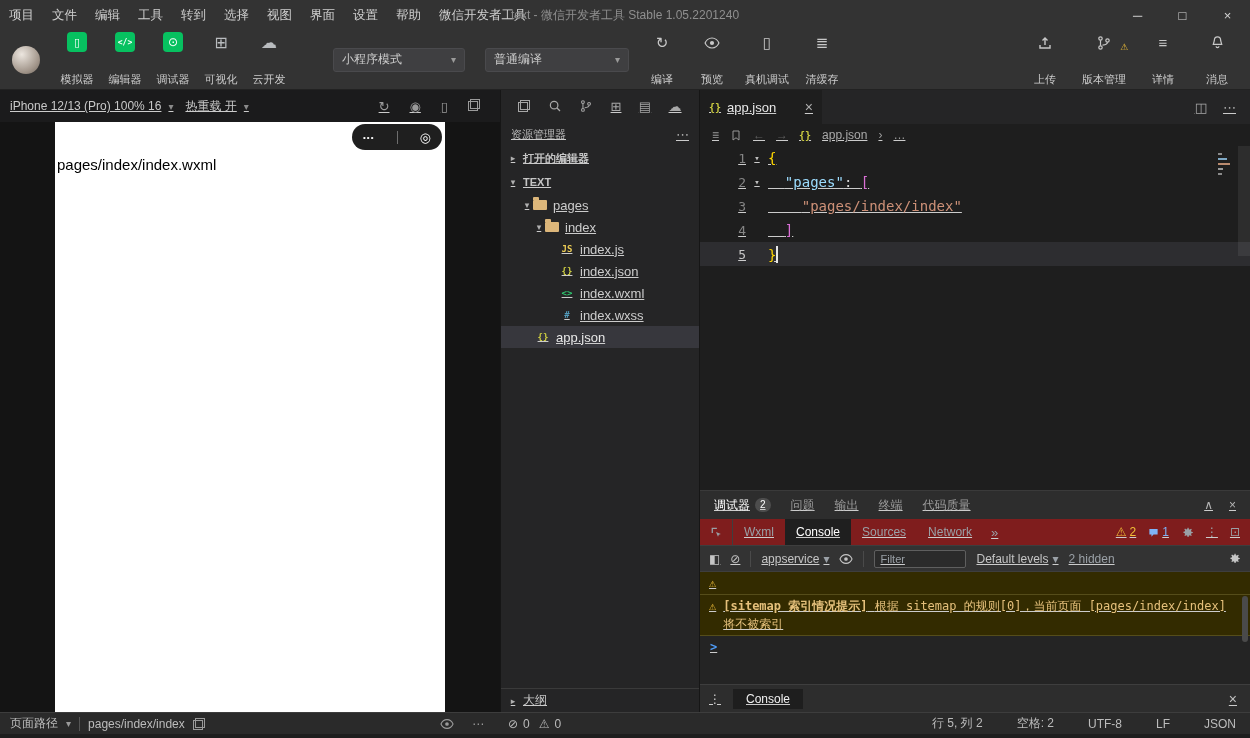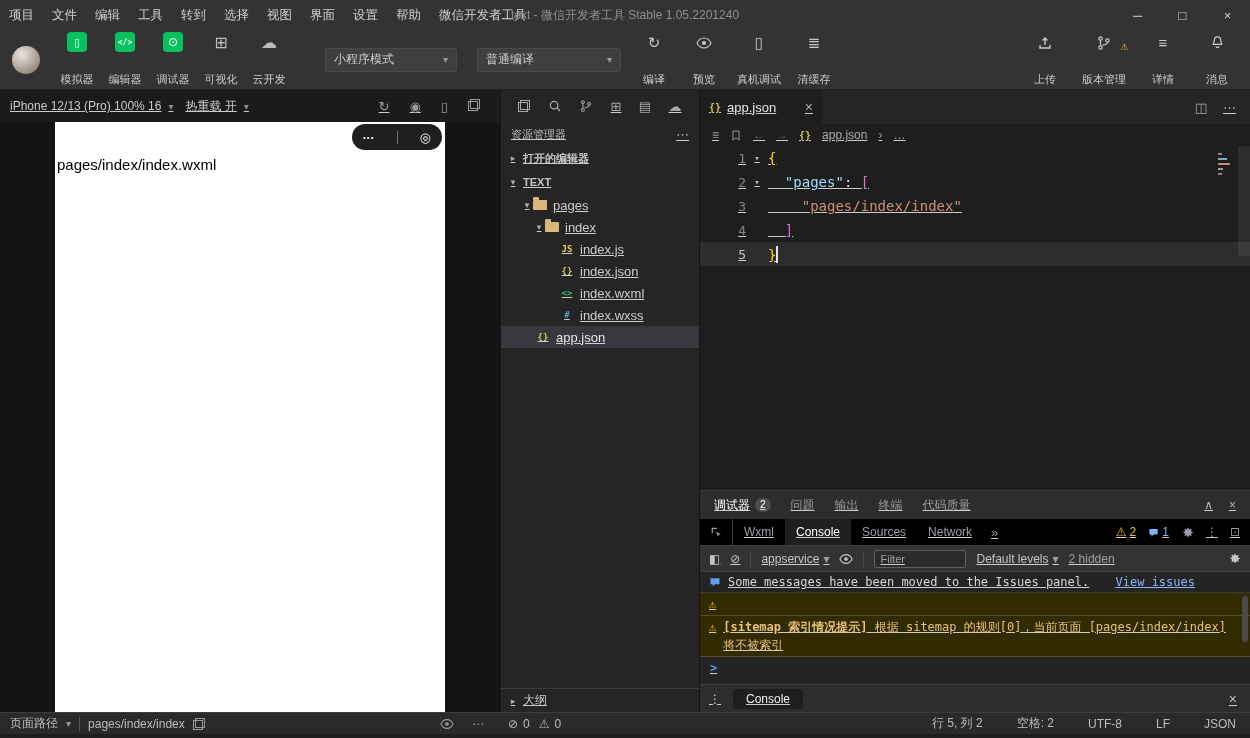--- a/index.html
+++ b/index.html
@@ -18,21 +18,21 @@
   .avatar { width:28px; height:28px; border-radius:50%; flex:none; margin:0 13px 0 12px;
             background:radial-gradient(circle at 35% 30%, #ece6df, #a2968b 65%, #6f655c); }
   .tool-btn { width:48px; display:flex; flex-direction:column; align-items:center; gap:3px; }
   .tool-ico { width:20px; height:20px; border-radius:4px; display:flex; align-items:center; justify-content:center; }
   .tool-ico.green { background:#07c160; color:#ffffff; }
   .tool-ico.plain { color:#b9bcbf; font-size:16px; }
   .ico-sm { font-size:11px; } .ico-code { font-size:8px; font-weight:bold; font-family:"DejaVu Sans Mono",monospace; }
   .tool-label, .action-label { font-size:11px; color:#cccccc; white-space:nowrap;margin-top:17px; }
   .select-box { height:24px; background:#3f3f41; border:1px solid #4a4a4d; border-radius:3px; display:flex; align-items:center; padding:0 8px; color:#cccccc; font-size:12px; }
   .select-box .caret { margin-left:auto; color:#9a9a9a; font-size:10px; padding-left:8px; }
-  .mode-select { width:132px; margin-left:32px;font-family:Liberation Serif, serif; }
+  .mode-select { width:132px; margin-left:40px;font-family:Liberation Serif, serif; }
   .compile-select { width:144px; margin-left:20px; }
   .action-btn { display:flex; flex-direction:column; align-items:center; gap:2px; margin-left:16px; min-width:34px; position:relative; }
   .action-ico { height:20px; display:flex; align-items:center; justify-content:center; color:#c8c8c8; font-size:15px; }
   .toolbar-right { margin-left:auto; display:flex; align-items:center; padding-right:16px; }
   .toolbar-right .action-btn { margin-left:20px; }
   .badge-warn { position:absolute; right:-2px; top:9px; color:#f2c037; font-size:9px; }
 
   
   .main { display:flex; height:622px;text-decoration:underline; }
 
@@ -91,21 +91,21 @@
   .minimap .mm { height:2px; margin:3px 0; }
   .mm-viewport { position:absolute; top:0; right:0; width:12px; height:110px; background:rgba(255,255,255,0.07); }
 
   
   .debugger-panel { flex:1; display:flex; flex-direction:column; border-top:1px solid #3a3a3a; background:#242424; min-height:0; }
   .dbg-tabs { height:28px; background:#2d2d2d; display:flex; align-items:center; padding:0 14px; gap:20px; color:#9c9c9c; font-size:12px; flex:none; }
   .dbg-tab { display:flex; align-items:center; gap:5px; }
   .dbg-tab.active { color:#ffffff; }
   .dbg-badge { background:#4d4d4d; color:#ffffff; border-radius:8px; font-size:10px; padding:0 5px; height:14px; line-height:14px; }
   .dbg-tabs-right { margin-left:auto; display:flex; gap:16px; color:#b5b5b5; font-size:12px; }
-  .dt-tabs { height:27px; background:#000000; border-bottom:1px solid #3e3e3e; display:flex; align-items:stretch; color:#9aa0a6; font-size:12px; flex:none; }
+  .dt-tabs { height:27px; background:#7f1d1d; border-bottom:1px solid #3e3e3e; display:flex; align-items:stretch; color:#9aa0a6; font-size:12px; flex:none; }
   .dt-picker { padding:0 9px; border-right:1px solid #3e3e3e; display:flex; align-items:center; }
   .dt-tab { padding:0 11px; display:flex; align-items:center; }
   .dt-tab.active { background:#1f1f1f; color:#ffffff; }
   .dt-overflow { padding:0 8px; display:flex; align-items:center; font-size:13px; }
   .dt-right { margin-left:auto; display:flex; align-items:center; gap:12px; padding-right:10px; }
   .warn-count { color:#f2c037; display:flex; align-items:center; gap:3px; }
   .issue-count { color:#7fb3f7; display:flex; align-items:center; gap:3px; }
   .console-bar { height:26px; background:#333333; border-bottom:1px solid #3e3e3e; display:flex; align-items:center; gap:10px; padding:0 9px; color:#c5c5c5; font-size:12px; flex:none; }
   .vsep { width:1px; height:16px; background:#4a4a4a; }
   .ctx { display:flex; align-items:center; gap:4px; }
@@ -498,29 +498,20 @@
         </span>
         <span class="dim">2 hidden</span>
         <span class="svg-ico" style="margin-left:auto;">
           <svg width="13" height="13" viewBox="0 0 16 16">
               <path d="M8 5a3 3 0 1 0 0 6 3 3 0 0 0 0-6zm6.5 3.6v-1.2l-1.7-.4a5 5 0 0 0-.5-1.2l1-1.5-.9-.9-1.5 1a5 5 0 0 0-1.2-.5L9.3 2H8.1l-.4 1.7a5 5 0 0 0-1.2.5l-1.5-1-.9.9 1 1.5a5 5 0 0 0-.5 1.2l-1.7.4v1.2l1.7.4c.1.5.3.9.5 1.2l-1 1.5.9.9 1.5-1c.4.2.8.4 1.2.5l.4 1.7h1.2l.4-1.7c.5-.1.9-.3 1.2-.5l1.5 1 .9-.9-1-1.5c.2-.4.4-.8.5-1.2z" fill="currentColor"></path>
             </svg>
         </span>
       </div>
 
       <div class="console-msgs">
-        <div class="msg-info">
-          <span class="info-ico svg-ico">
-            <svg width="12" height="12" viewBox="0 0 16 16">
-                <path d="M2 3h12v8H8l-3 3v-3H2z" fill="currentColor"></path>
-              </svg>
-          </span>
-          <span>Some messages have been moved to the Issues panel.</span>
-          <span class="msg-link">View issues</span>
-        </div>
         <div class="msg-warn">
           <span class="wi">⚠</span>
         </div>
         <div class="msg-warn">
           <span class="wi">⚠</span>
           <div><span class="pfx">[sitemap 索引情况提示]</span> <span>根据 sitemap 的规则[0]，当前页面 [pages/index/index] 将不被索引</span></div>
         </div>
         <div class="msg-prompt">&gt;</div>
         <div class="msg-scroll"></div>
       </div>

